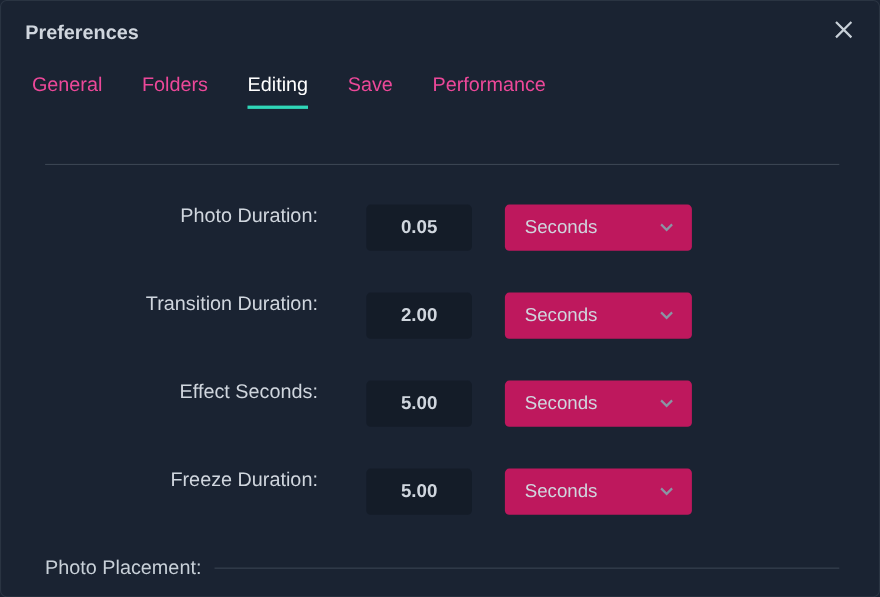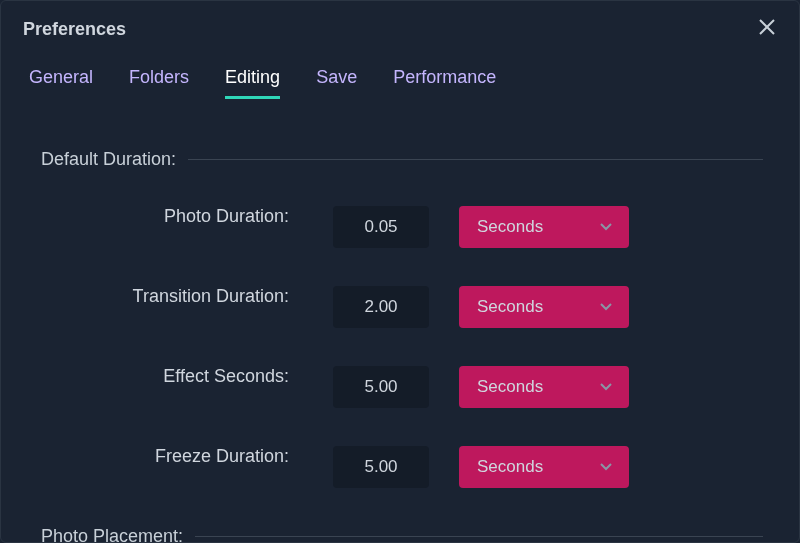--- a/index.html
+++ b/index.html
@@ -50,21 +50,21 @@
       stroke-width: 2;
       fill: none;
     }
     .tabs {
       display: flex;
       gap: 36px;
       padding: 18px 0 0 28px;
     }
     .tab {
       font-size: 18px;
-      color: #c4b5fd;
+      color: #ec4899;
       cursor: pointer;
       padding-bottom: 8px;
       border-bottom: 3px solid transparent;
     }
     .tab.active {
       color: #ffffff;
       border-bottom-color: #2fd6b8;
     }
     .content {
       padding: 50px 36px 0 40px;
@@ -105,20 +105,21 @@
       height: 42px;
       background: #141c28;
       border: none;
       border-radius: 4px;
       color: #d0d6de;
       font-size: 17px;
       text-align: center;
       margin-left: 36px;
       margin-right: 30px;
       outline: none;
+      font-weight: bold;
     }
     .select {
       width: 170px;
       height: 42px;
       background: #be185d;
       border-radius: 4px;
       display: flex;
       align-items: center;
       justify-content: space-between;
       padding: 0 16px 0 18px;
@@ -165,21 +166,20 @@
     <div class="tab">General</div>
     <div class="tab">Folders</div>
     <div class="tab active">Editing</div>
     <div class="tab">Save</div>
     <div class="tab">Performance</div>
   </div>
 
   <div class="content">
 
     <div class="section-row">
-      <div class="section-label">Default Duration:</div>
       <div class="section-line"></div>
     </div>
 
     <div class="form-rows">
 
       <div class="form-row">
         <div class="form-label">Photo Duration:</div>
         <input class="num-input" value="0.05" style="">
         <div class="select">
           <span>Seconds</span>

